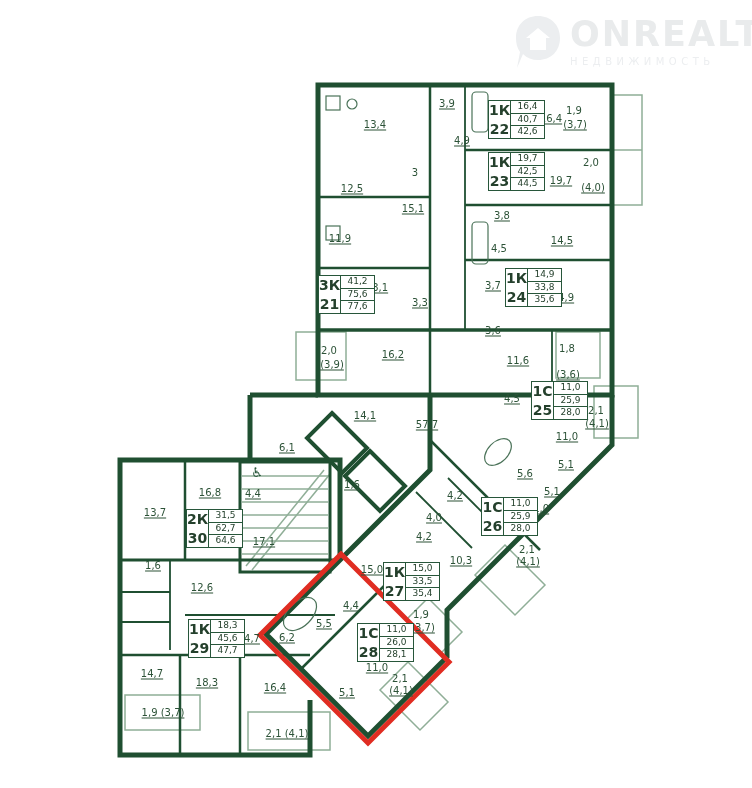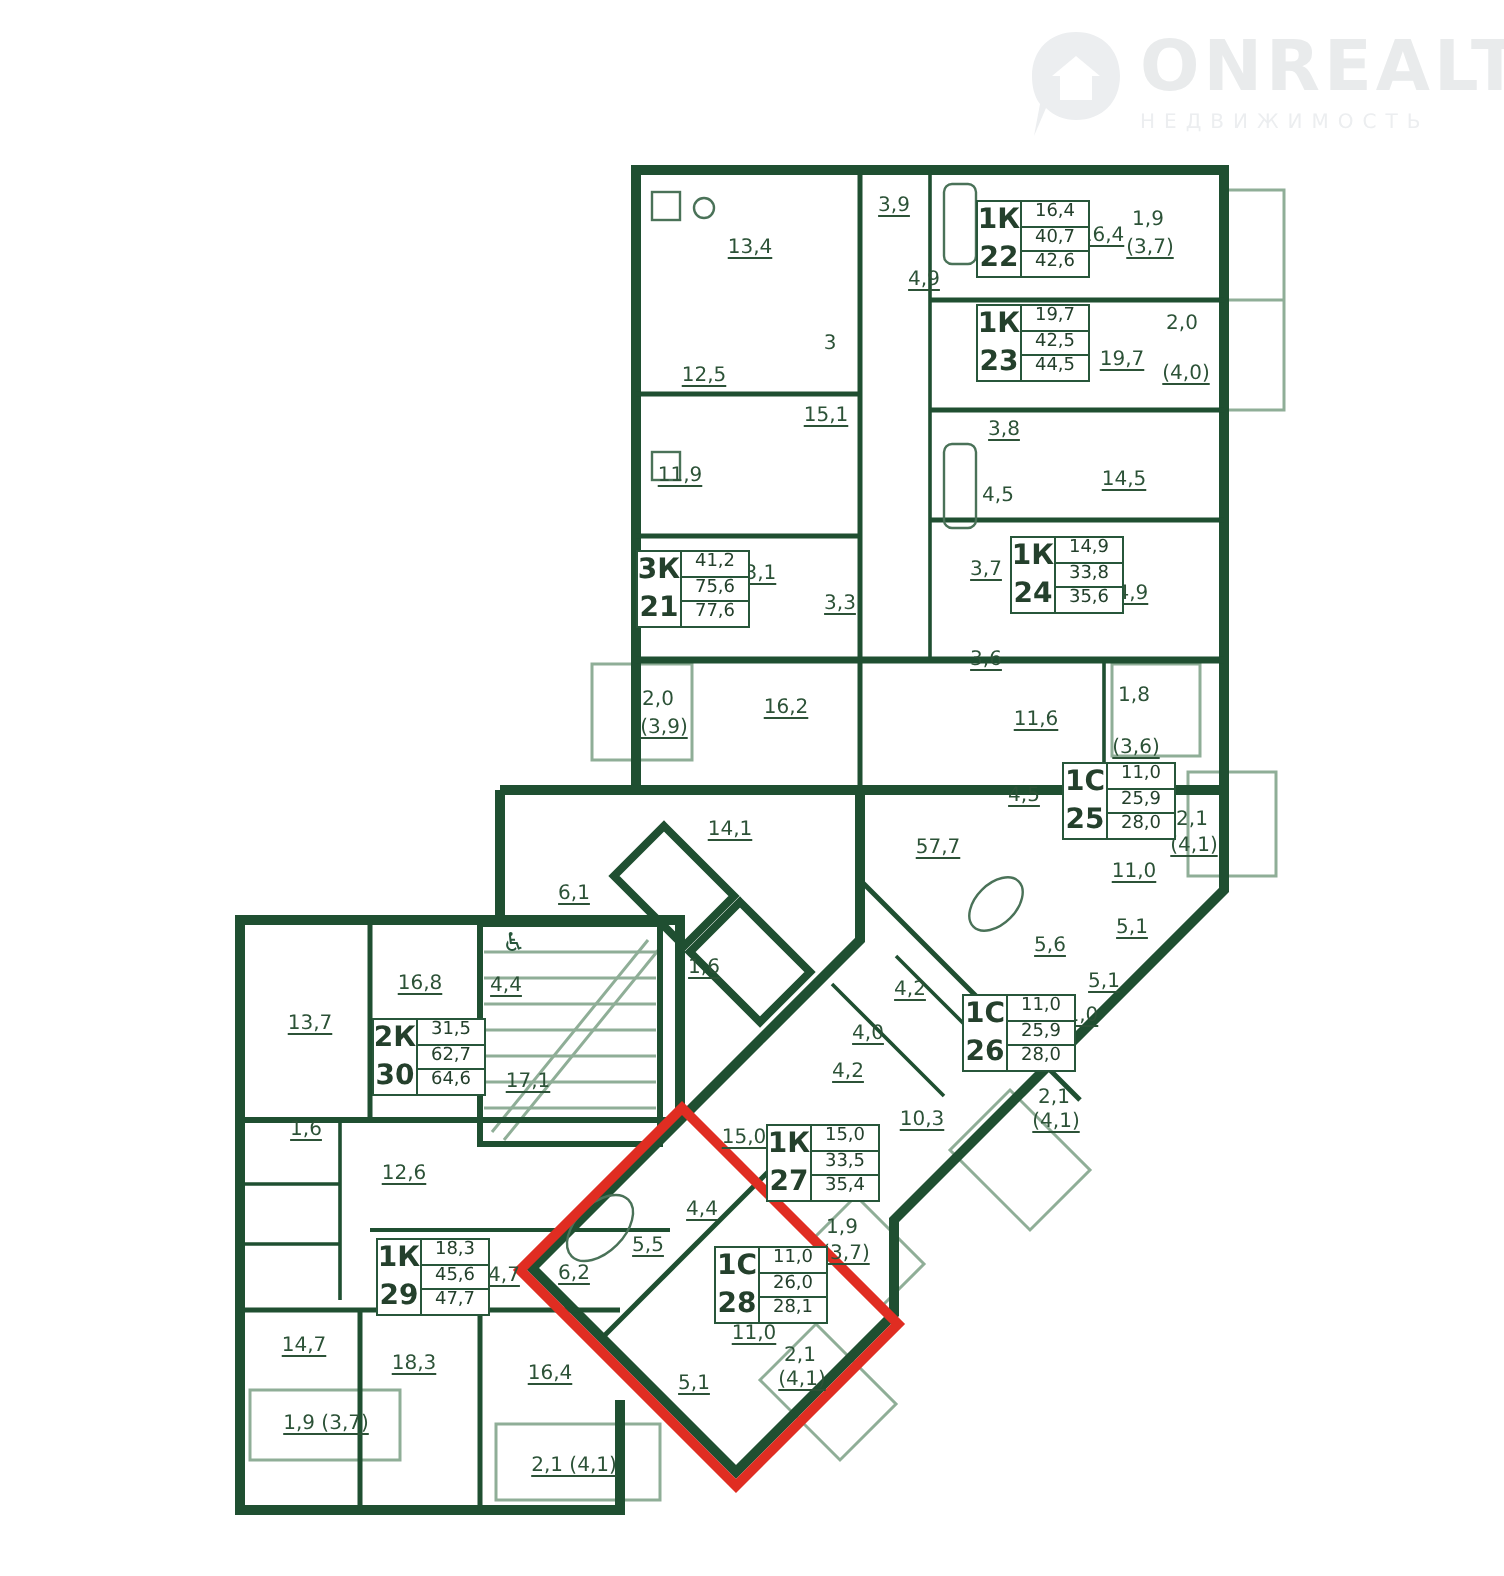--- a/index.html
+++ b/index.html
@@ -149,21 +149,21 @@
       <div class="rlabel u" style="left: 493px; top: 285px;">3,7</div>
       <div class="rlabel u" style="left: 563px; top: 297px;">14,9</div>
       <div class="rlabel u" style="left: 493px; top: 330px;">3,6</div>
       <div class="rlabel u" style="left: 518px; top: 360px;">11,6</div>
       <div class="rlabel" style="left: 567px; top: 348px;">1,8</div>
       <div class="rlabel u" style="left: 568px; top: 362px; margin-top: 12px;">(3,6)</div>
       <div class="rlabel u" style="left: 512px; top: 398px;">4,5</div>
       <div class="rlabel" style="left: 596px; top: 410px;">2,1</div>
       <div class="rlabel u" style="left: 597px; top: 423px;">(4,1)</div>
       <div class="rlabel u" style="left: 567px; top: 436px;">11,0</div>
-      <div class="rlabel u" style="left: 469px; top: 424px;">57,7</div>
+      <div class="rlabel u" style="left: 427px; top: 424px;">57,7</div>
       <div class="rlabel u" style="left: 365px; top: 415px;">14,1</div>
       <div class="rlabel u" style="left: 287px; top: 447px;">6,1</div>
       <div class="rlabel u" style="left: 352px; top: 484px;">1,6</div>
       <div class="rlabel u" style="left: 481px; top: 473px; margin-left: 44px;">5,6</div>
       <div class="rlabel u" style="left: 566px; top: 464px;">5,1</div>
       <div class="rlabel u" style="left: 552px; top: 491px;">5,1</div>
       <div class="rlabel u" style="left: 455px; top: 495px;">4,2</div>
       <div class="rlabel u" style="left: 434px; top: 517px;">4,0</div>
       <div class="rlabel u" style="left: 424px; top: 536px;">4,2</div>
       <div class="rlabel u" style="left: 538px; top: 508px;">11,0</div>

